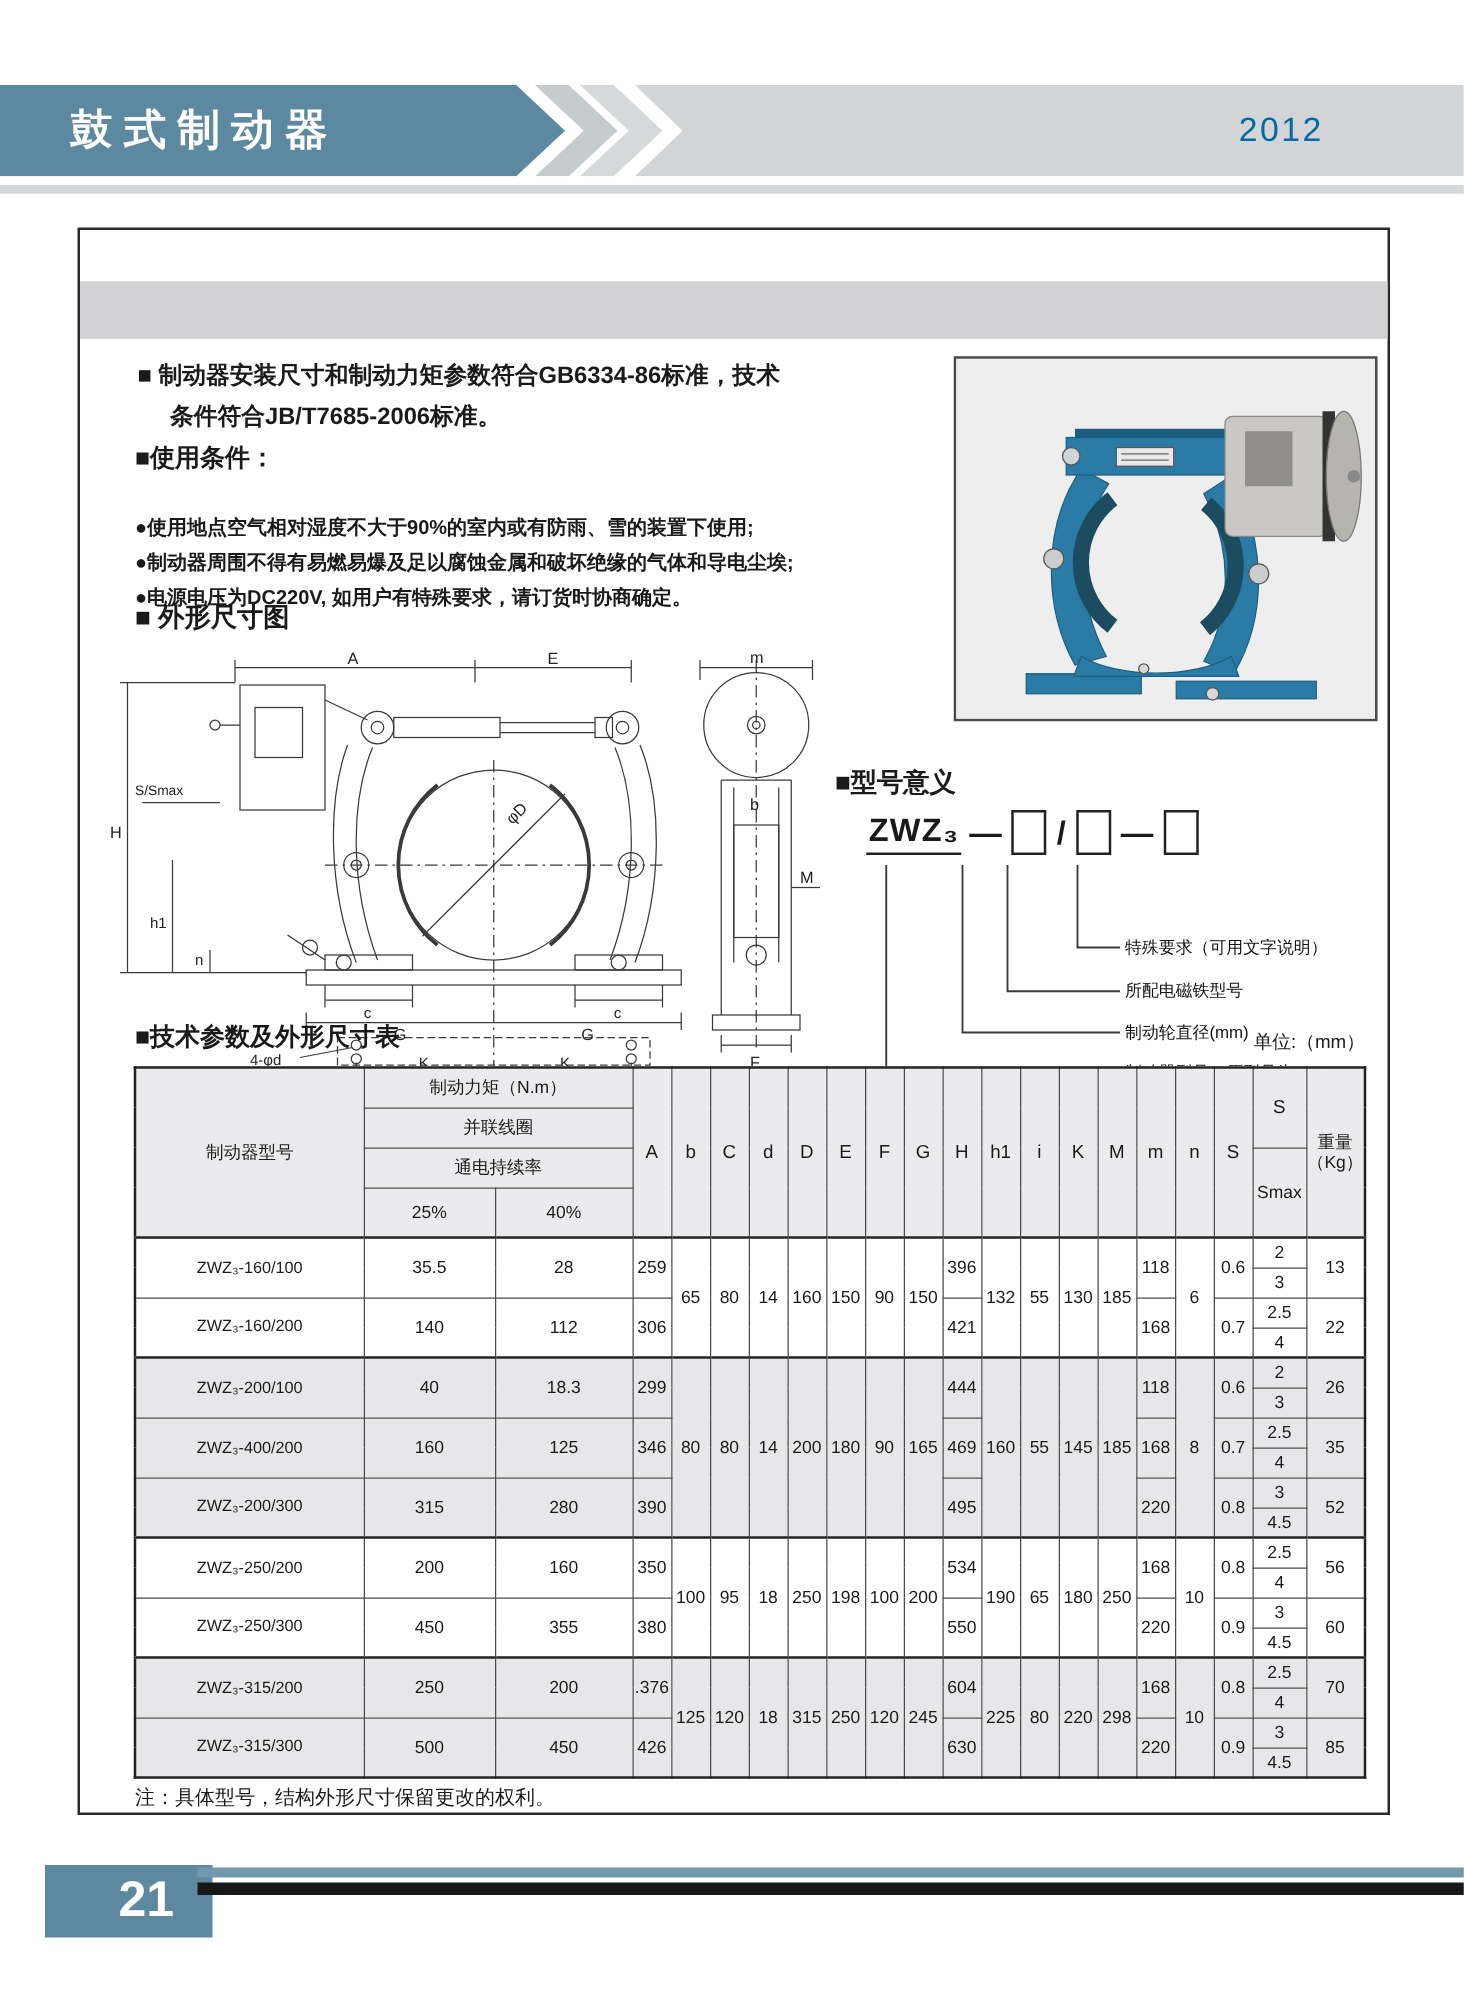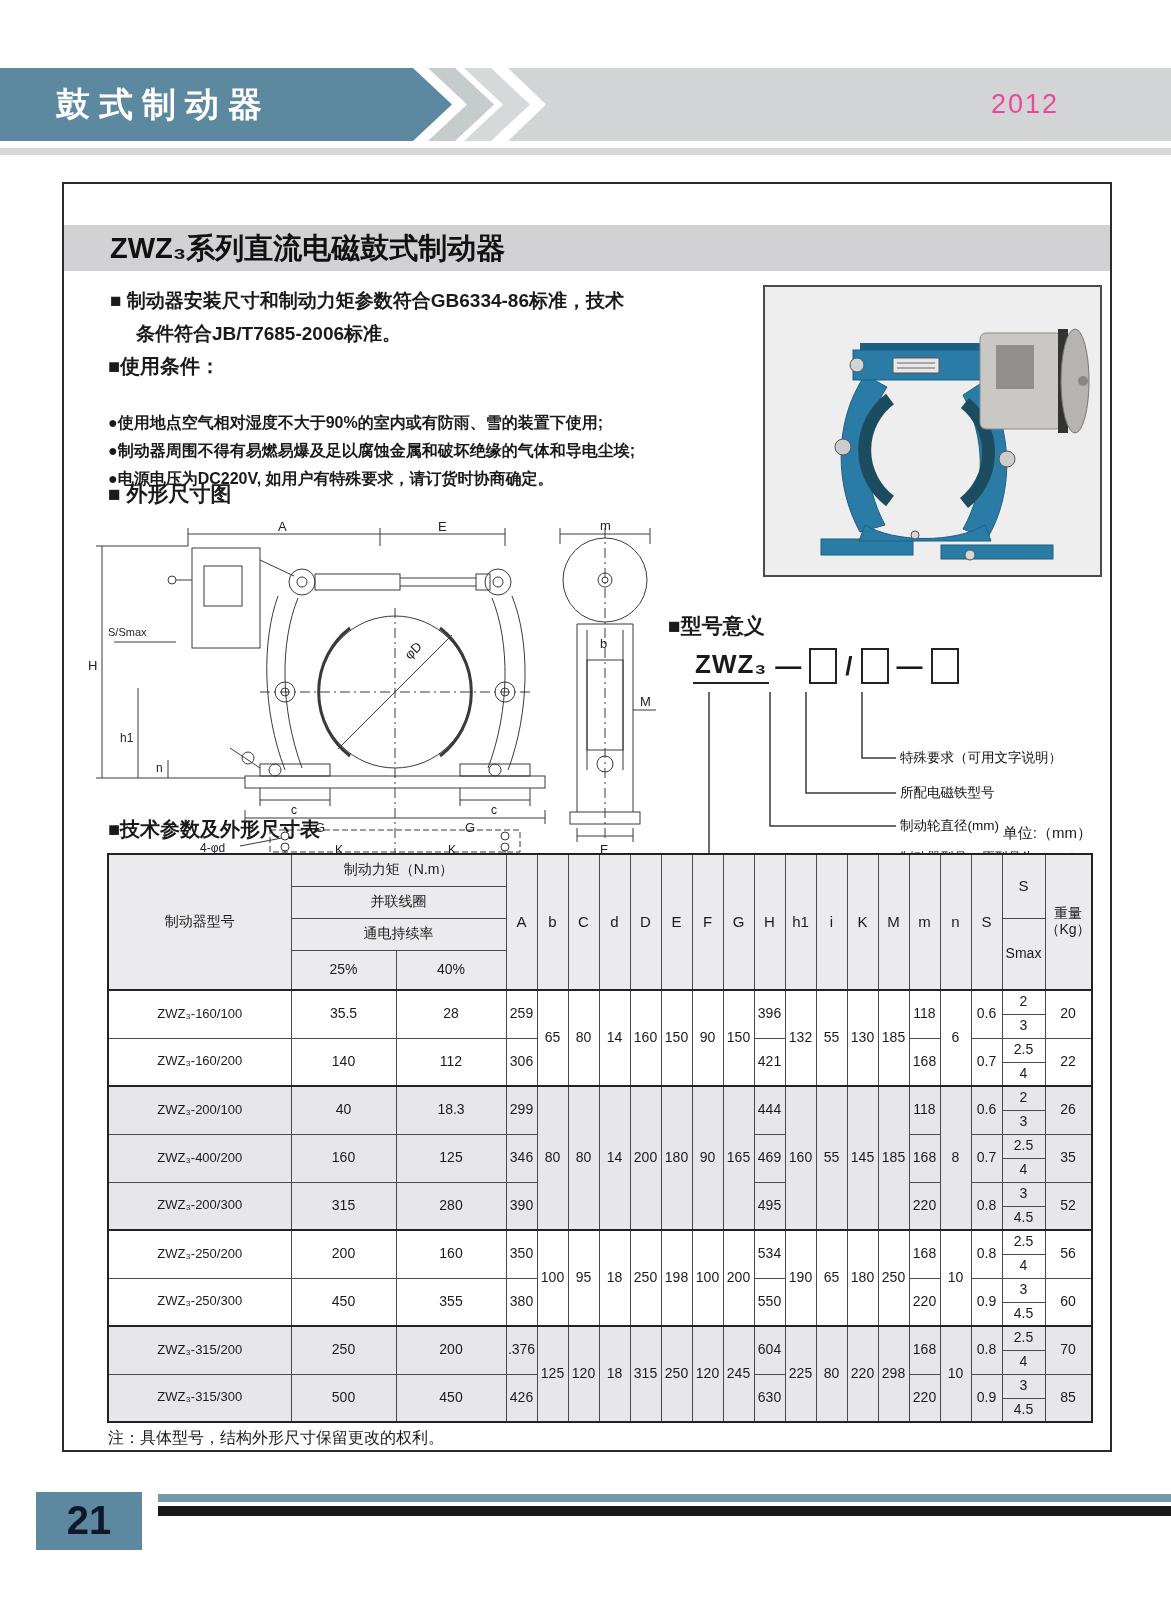--- a/index.html
+++ b/index.html
@@ -4,21 +4,21 @@
 <style>
   html,body{margin:0;padding:0;}
   body{width:1171px;height:1600px;position:relative;background:#ffffff;
        font-family:"Liberation Sans","DejaVu Sans",sans-serif;color:#1a1a1a;overflow:hidden;}
   .abs{position:absolute;}
   
   #top-banner{left:0;top:68px;width:1171px;height:73px;}
   #brand-title{left:56px;top:68px;width:420px;height:73px;line-height:73px;
     font-size:34px;font-weight:bold;color:#ffffff;letter-spacing:9px;}
   #year{left:960px;top:68px;width:130px;height:73px;line-height:73px;text-align:center;
-    font-size:27px;color:#ec4899;letter-spacing:2px;}
+    font-size:27px;color:#0369a1;letter-spacing:2px;}
   #top-rule{left:0;top:148px;width:1171px;height:7px;background:#d5d7d8;}
   
   #content-box{left:62px;top:182px;width:1046px;height:1266px;border:2px solid #2a2a2a;background:#fff;}
   #title-bar{left:0;top:41px;width:1046px;height:46px;background:#d2d2d4;}
   #page-title{left:46px;top:41px;height:46px;line-height:46px;font-size:29px;font-weight:bold;color:#111;}
   .intro{left:46px;top:100px;width:620px;font-size:19px;font-weight:bold;line-height:33px;}
   #cond-title{left:44px;top:169px;font-size:20px;font-weight:bold;}
   .cond{left:44px;width:640px;font-size:16px;font-weight:bold;line-height:28px;}
   #dim-title{left:44px;top:268px;font-size:21px;font-weight:bold;}
   #drawing{left:16px;top:292px;}
@@ -45,43 +45,42 @@
   table.spec thead tr:nth-child(3){height:32px;}
   table.spec thead tr:nth-child(4){height:40px;}
   table.spec thead tr:last-child th{border-bottom:2px solid #222;}
   table.spec tbody tr{height:24px;}
   table.spec td.model{font-size:13px;}
   table.spec tr.gs td{border-top:2px solid #222;}
   table.spec td.sh{background:#e7e7e9;}
   .pre{white-space:pre-line;}
   #note{left:44px;top:1244px;font-size:16px;}
   
-  #page-box{left:36px;top:1492px;width:106px;height:58px;background:#5d89a0;color:#0f172a;
-    font-size:40px;font-weight:bold;text-align:center;line-height:56px;}
+  #page-box{left:36px;top:1492px;width:106px;height:58px;background:#5d89a0;color:#ffffff;
+    font-size:40px;font-weight:bold;text-align:center;line-height:56px;padding-left:28px;}
   #foot-blue{left:158px;top:1494px;width:1013px;height:8px;background:#7299ab;}
   #foot-black{left:158px;top:1506px;width:1013px;height:10px;background:#181818;}
   svg text{font-family:"Liberation Sans","DejaVu Sans",sans-serif;fill:#222;}
 </style>
 </head>
 <body>
 
 <svg id="top-banner" class="abs" width="1171" height="73" viewBox="0 0 1171 73">
   <polygon points="0,0 413,0 452,36.5 413,73 0,73" fill="#5d89a0"></polygon>
   <polygon points="428,0 455,0 494,36.5 455,73 428,73 467,36.5" fill="#c6cbce"></polygon>
   <polygon points="464,0 491,0 530,36.5 491,73 464,73 503,36.5" fill="#d6d9da"></polygon>
   <polygon points="508,0 1171,0 1171,73 508,73 546,36.5" fill="#d2d4d5"></polygon>
 </svg>
 <div id="brand-title" class="abs">鼓式制动器</div>
 <div id="year" class="abs">2012</div>
 <div id="top-rule" class="abs"></div>
 
 <div id="content-box" class="abs">
 
   <div id="title-bar" class="abs"></div>
-  <div id="page-title" class="abs">ZWZ₃系列直流电磁鼓式制动器</div>
 
   <div class="abs intro" style="top:100px;">■ 制动器安装尺寸和制动力矩参数符合GB6334-86标准，技术</div>
   <div class="abs intro" style="top:133px;left:72px;">条件符合JB/T7685-2006标准。</div>
 
   <div id="cond-title" class="abs">■使用条件：</div>
   <div class="abs cond" style="top:225px;">●使用地点空气相对湿度不大于90%的室内或有防雨、雪的装置下使用;</div>
 
   <div class="abs cond" style="top:253px;">●制动器周围不得有易燃易爆及足以腐蚀金属和破坏绝缘的气体和导电尘埃;</div>
   <div class="abs cond" style="top:281px;width:700px;">●电源电压为DC220V, 如用户有特殊要求，请订货时协商确定。</div>
 
@@ -340,21 +339,21 @@
             <td rowspan="4">150</td>
             <td rowspan="2">396</td>
             <td rowspan="4">132</td>
             <td rowspan="4">55</td>
             <td rowspan="4">130</td>
             <td rowspan="4">185</td>
             <td rowspan="2">118</td>
             <td rowspan="4">6</td>
             <td rowspan="2">0.6</td>
             <td>2</td>
-            <td rowspan="2">20</td>
+            <td rowspan="2">13</td>
           </tr>
           <tr>
             <td>3</td>
           </tr>
           <tr>
             <td rowspan="2" class="model">ZWZ₃-160/200</td>
             <td rowspan="2">140</td>
             <td rowspan="2">112</td>
             <td rowspan="2">306</td>
             <td rowspan="2">421</td>

